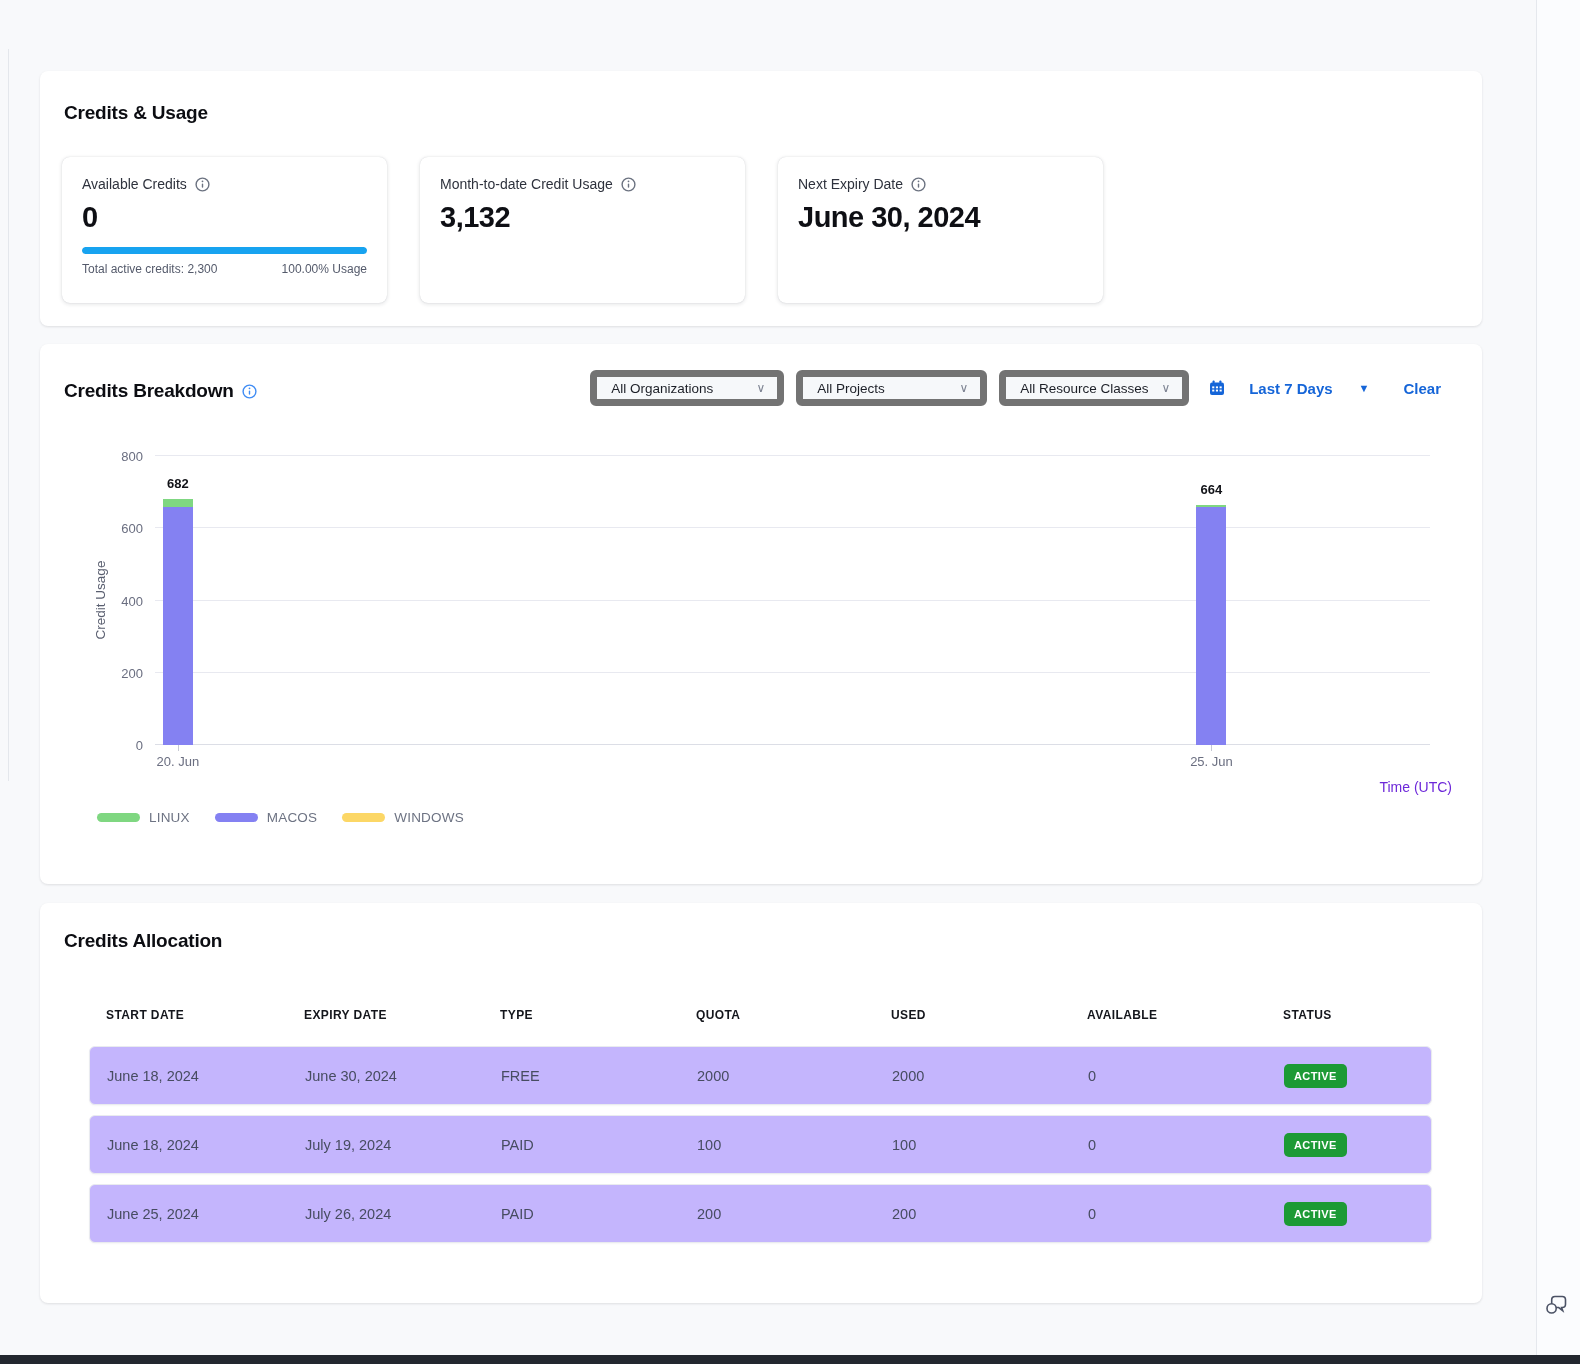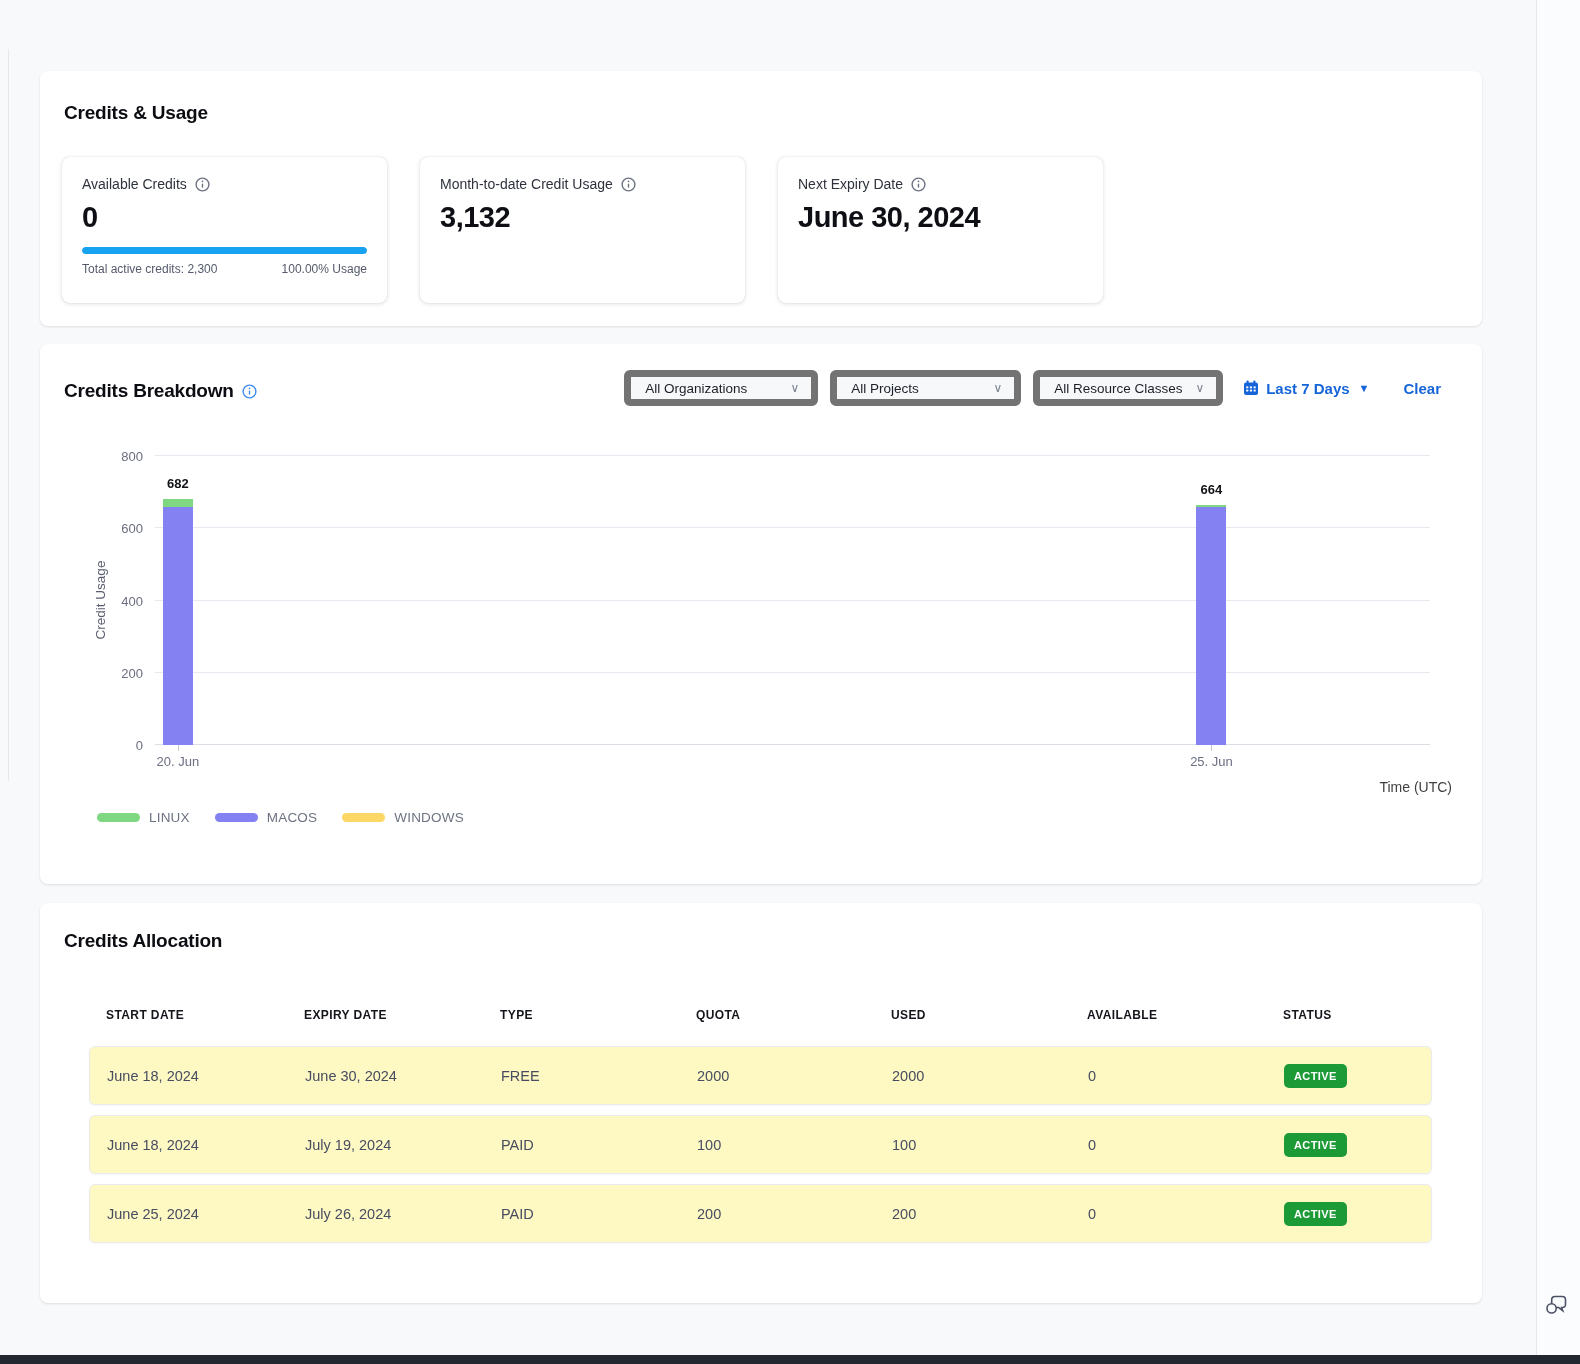--- a/index.html
+++ b/index.html
@@ -46,49 +46,49 @@
   .metric-footer { margin-top:8px; display:flex; justify-content:space-between; font-size:12px; color:#545a6b; }
 
   .info-icon { display:inline-flex; width:15px; height:15px; flex:none; cursor:pointer; }
 
   
   .filters { position:absolute; top:26px; right:41px; display:flex; align-items:center; gap:12px; }
   .select { height:36px; background:#f6f8fa; border:7px solid #737373; border-radius:6px;
     display:flex; align-items:center; justify-content:space-between; padding:0 12px 0 14px;
     font-size:13.5px; color:#1c1f27; font-weight:500; cursor:pointer; }
   .select .chev { color:#7d8392; font-size:12px; margin-left:10px; }
-  .date-range { display:flex; align-items:center; gap:7px; color:#1565d8; font-size:15px; font-weight:600;
+  .date-range { display:flex; align-items:center; gap:24px; color:#1565d8; font-size:15px; font-weight:600;
     margin-left:8px; cursor:pointer; }
   .date-range .caret { font-size:11px; margin-left:2px; }
   .clear-btn { color:#1565d8; font-size:15px; font-weight:700; margin-left:22px; cursor:pointer;
     background:none; border:none; font-family:inherit; }
 
   
   .plot { position:absolute; left:115px; top:112px; width:1275px; height:289px; }
   .gridline { position:absolute; left:0; right:0; height:1px; background:#e8e9f0; }
   .gridline.zero { background:#dcdee6; }
   .ytick { position:absolute; left:-62px; width:50px; text-align:right; font-size:13px; color:#6a6e80; }
   .y-axis-label { position:absolute; left:60px; top:256px; transform:translate(-50%,-50%) rotate(-90deg);
     font-size:13.5px; color:#595e6f; white-space:nowrap; }
   .bar-stack { position:absolute; bottom:0; width:30px; display:flex; flex-direction:column-reverse; }
   .bar-value { position:absolute; transform:translateX(-50%); font-size:13px; font-weight:700; color:#121318; }
   .xtick-mark { position:absolute; top:289px; width:1px; height:6px; background:#c6c9d4; }
   .xtick-label { position:absolute; top:298px; transform:translateX(-50%); font-size:13px; color:#6a6e80; white-space:nowrap; }
-  .x-axis-label { position:absolute; right:30px; top:435px; font-size:14px; color:#404040; }
+  .x-axis-label { position:absolute; right:30px; top:435px; font-size:14px; color:#6d28d9; }
   .legend { position:absolute; left:57px; top:466px; display:flex; align-items:flex-end; }
   .legend-item { display:flex; align-items:center; margin-right:25px; cursor:pointer; }
   .legend-pill { width:43px; height:9px; border-radius:5px; margin-right:9px; }
   .legend-name { font-size:13.5px; color:#6d7383; letter-spacing:.2px; }
 
   
   .tbl-header { position:absolute; left:49px; top:105px; width:1343px; display:grid;
     grid-template-columns:198px 196px 196px 195px 196px 196px 1fr; padding-left:17px; }
   .tbl-header .th { font-size:12px; font-weight:700; color:#14161c; letter-spacing:.4px; }
   .tbl-rows { position:absolute; left:49px; top:143px; width:1343px; }
-  .tbl-row { height:59px; margin-bottom:10px; background:#fef9c3; border:1px solid #e9ebef; border-radius:6px;
+  .tbl-row { height:59px; margin-bottom:10px; background:#c4b5fd; border:1px solid #e9ebef; border-radius:6px;
     display:grid; grid-template-columns:198px 196px 196px 195px 196px 196px 1fr; padding-left:17px;
     align-items:center; box-shadow:0 1px 2px rgba(30,35,48,.04); }
   .tbl-row .td { font-size:14.5px; color:#474c61; }
   .status-badge { display:inline-block; background:#1c9a35; color:#fff; font-size:11px; font-weight:700;
     letter-spacing:.4px; padding:6px 10px; border-radius:5px; }
 </style>
 </head>
 <body>
 
 <div class="main">

